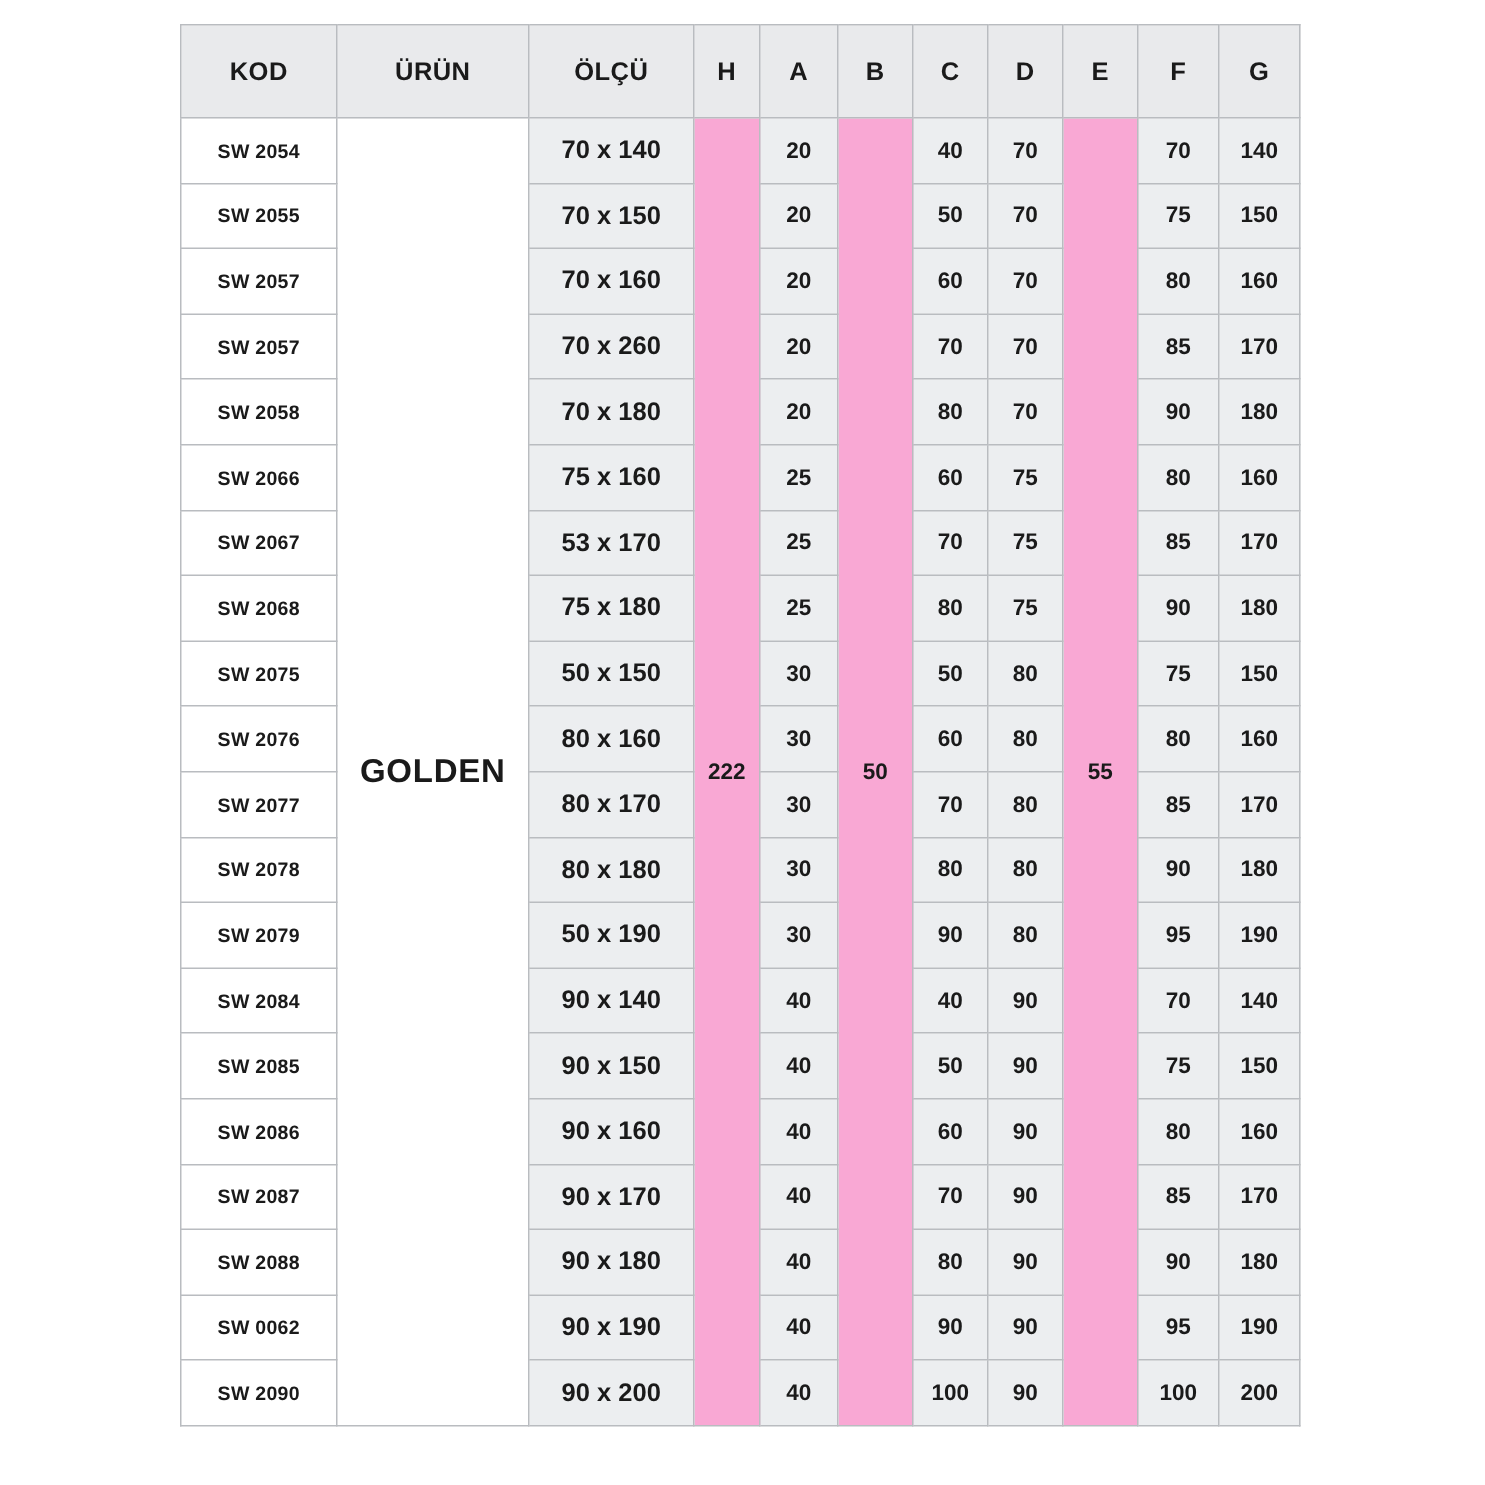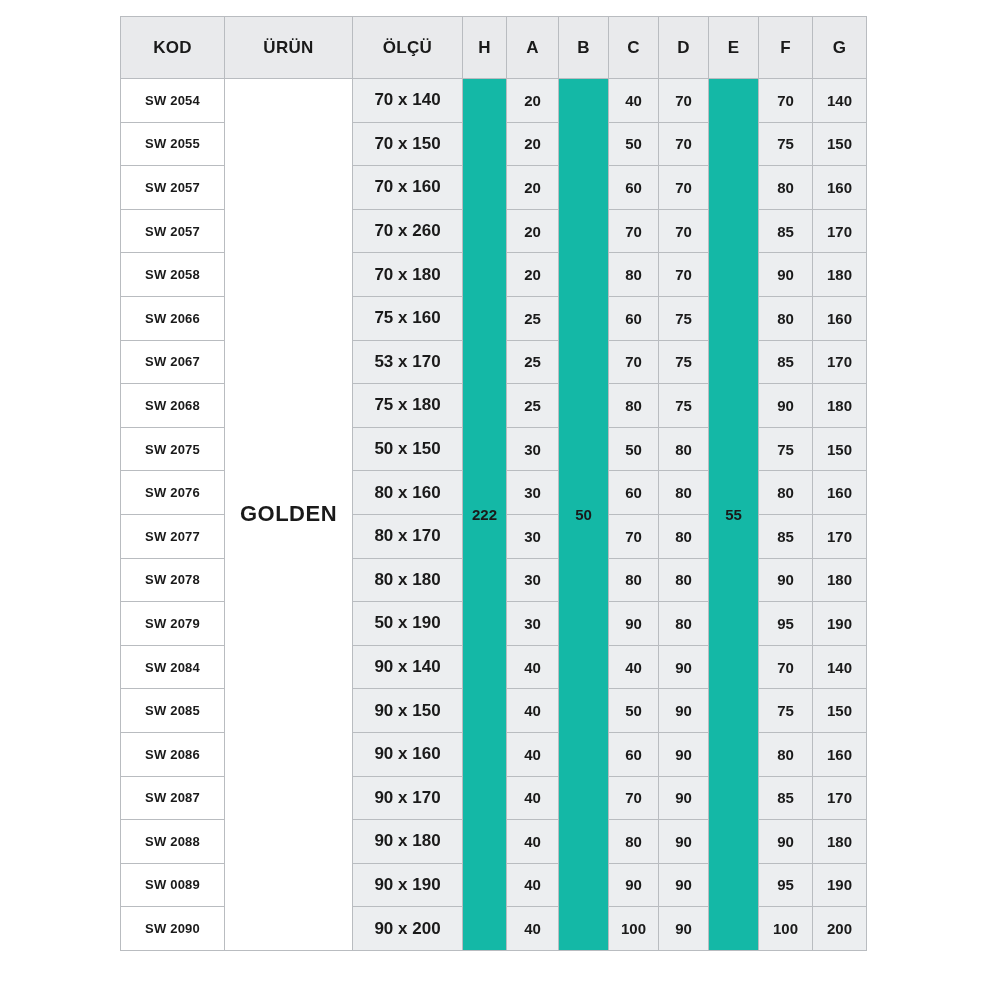--- a/index.html
+++ b/index.html
@@ -62,21 +62,21 @@
     background: #eceef0;
   }
   td.urun {
     font-size: 22px;
     color: #2a5fa5;
     letter-spacing: .5px;
     background: #ffffff;
   }
   td.tall {
     font-size: 15px;
-    background: #14b8a6;
+    background: #f9a8d4;
     margin-top: 46px;
   }
   
   col.c-kod   { width: 104px; }
   col.c-urun  { width: 128px; }
   col.c-olcu  { width: 110px; }
   col.c-h     { width: 44px; }
   col.c-a     { width: 52px; }
   col.c-b     { width: 50px; }
   col.c-c     { width: 50px; }
@@ -280,21 +280,21 @@
       <tr>
         <td class="kod">SW 2088</td>
         <td class="olcu">90 x 180</td>
         <td class="shade">40</td>
         <td class="shade">80</td>
         <td class="shade">90</td>
         <td class="shade">90</td>
         <td class="shade">180</td>
       </tr>
       <tr>
-        <td class="kod">SW 0089</td>
+        <td class="kod">SW 0062</td>
         <td class="olcu">90 x 190</td>
         <td class="shade">40</td>
         <td class="shade">90</td>
         <td class="shade">90</td>
         <td class="shade">95</td>
         <td class="shade">190</td>
       </tr>
       <tr>
         <td class="kod">SW 2090</td>
         <td class="olcu">90 x 200</td>

